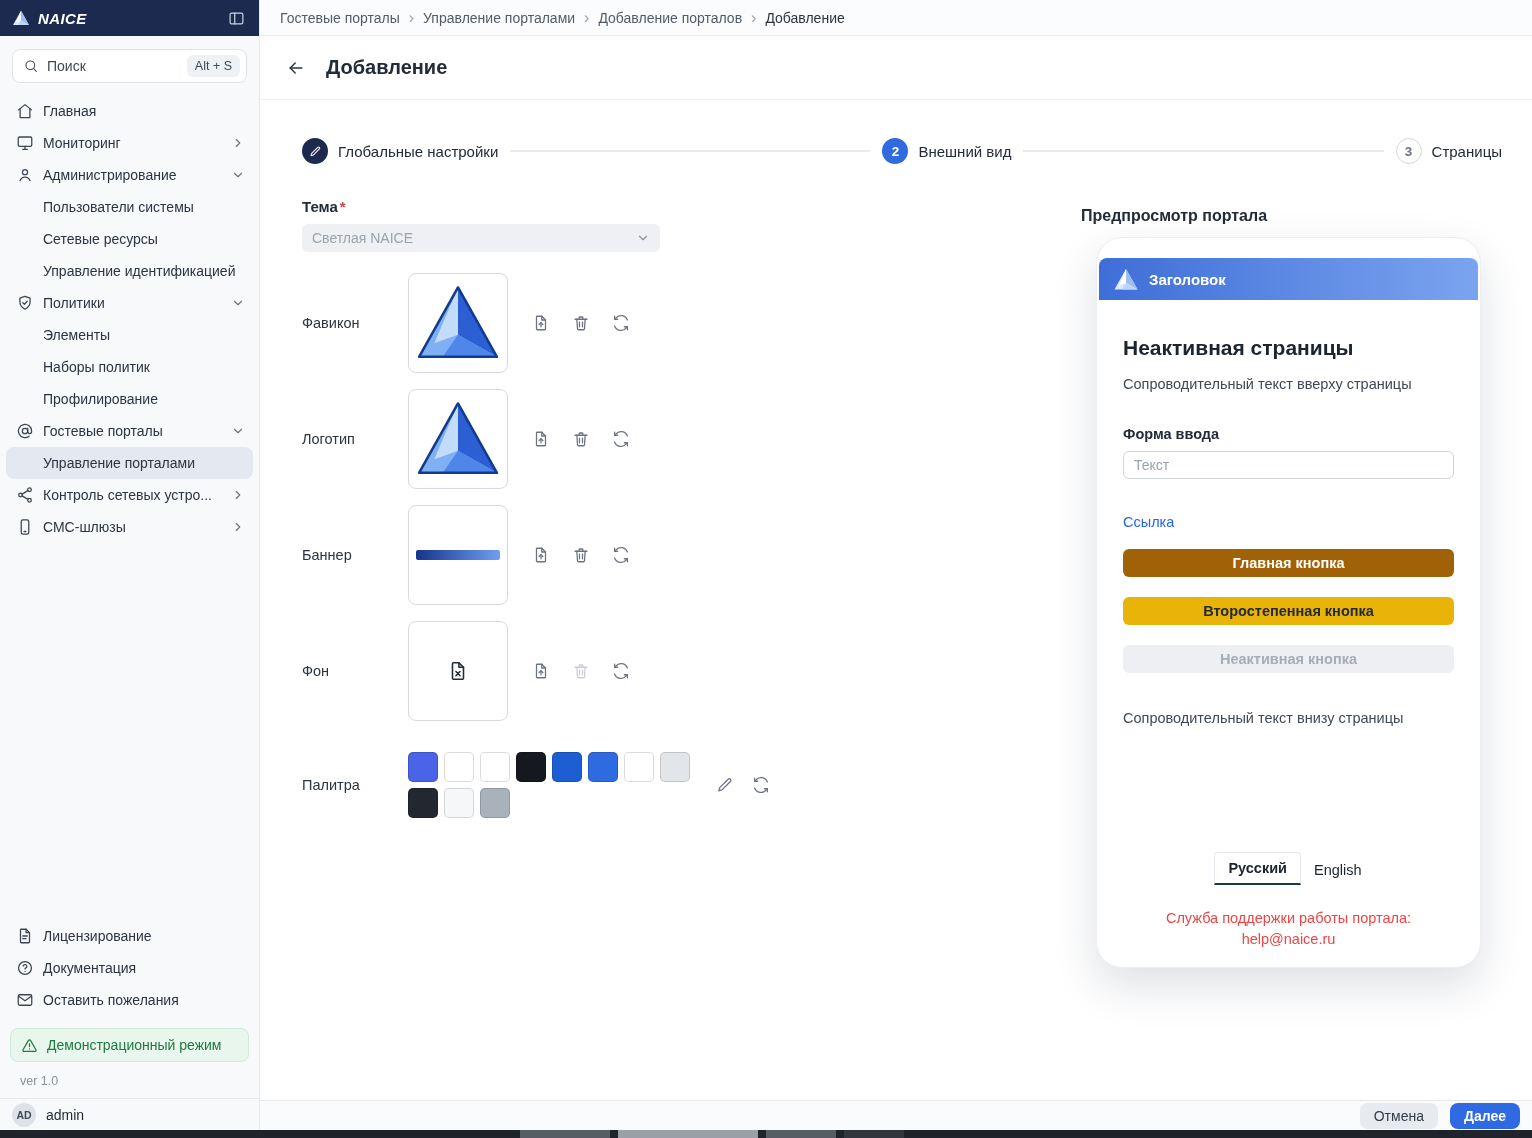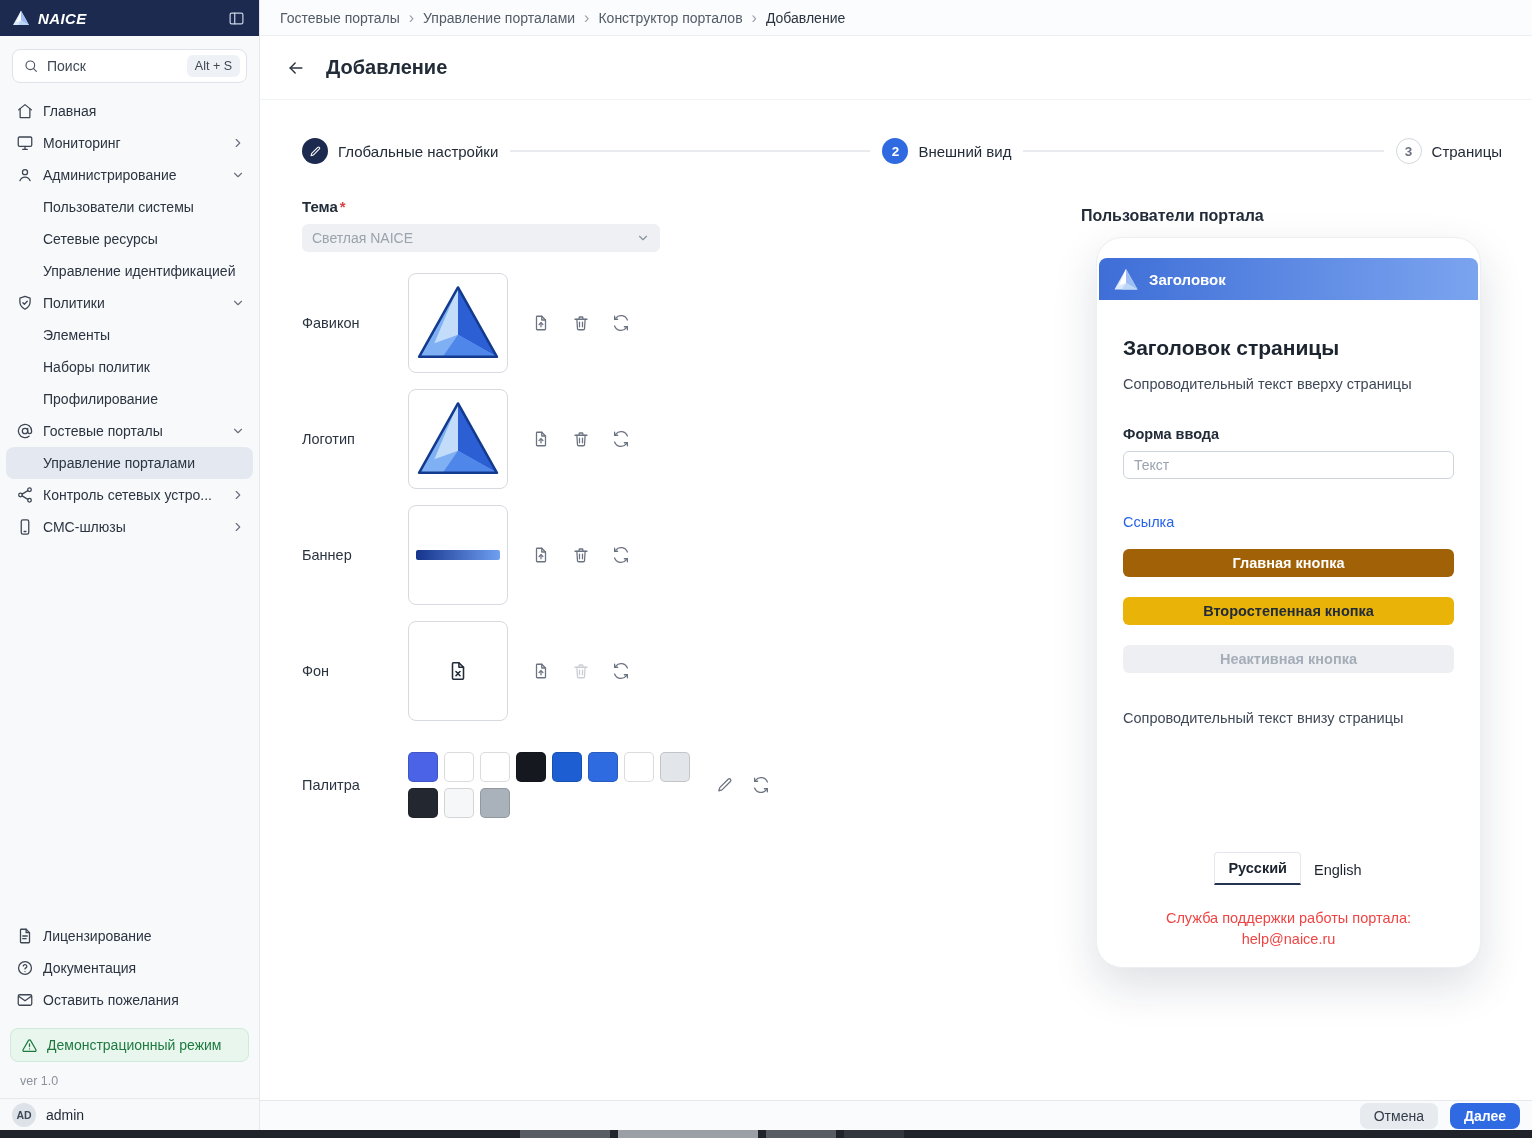--- a/index.html
+++ b/index.html
@@ -318,21 +318,21 @@
     </div>
   </aside>
 
   <div class="main">
 
     <div class="breadcrumb">
       <span class="crumb">Гостевые порталы</span>
       <span class="sep">›</span>
       <span class="crumb">Управление порталами</span>
       <span class="sep">›</span>
-      <span class="crumb">Конструктор порталов</span>
+      <span class="crumb">Добавление порталов</span>
       <span class="sep">›</span>
       <span class="crumb current">Добавление</span>
     </div>
 
     <div class="titlebar">
       <button class="back-btn">
         <svg class="ic" viewBox="0 0 24 24">
             <path d="M19 12H5"></path>
             <path d="M11 6l-6 6 6 6"></path>
           </svg>
@@ -506,30 +506,30 @@
             <button class="icon-btn">
                 <svg class="ic">
                   <use href="#i-refresh"></use>
                 </svg>
               </button>
           </div>
         </div>
       </div>
 
       <div class="preview-col">
-        <div class="preview-title">Пользователи портала</div>
+        <div class="preview-title">Предпросмотр портала</div>
         <div class="device">
           <div class="p-header">
             <svg class="tri" width="26" height="23">
                 <use href="#tri-logo-light"></use>
               </svg>
             <span class="p-header-title">Заголовок</span>
           </div>
           <div class="p-body">
-            <div class="p-title">Заголовок страницы</div>
+            <div class="p-title">Неактивная страницы</div>
             <div class="p-text">Сопроводительный текст вверху страницы</div>
             <div class="p-form-label">Форма ввода</div>
             <input class="p-input" type="text" placeholder="Текст" style="">
             <div class="p-link">Ссылка</div>
             <button class="p-btn primary">Главная кнопка</button>
             <button class="p-btn secondary">Второстепенная кнопка</button>
             <button class="p-btn off">Неактивная кнопка</button>
             <div class="p-bottom-text">Сопроводительный текст внизу страницы</div>
           </div>
           <div class="p-tabs">

